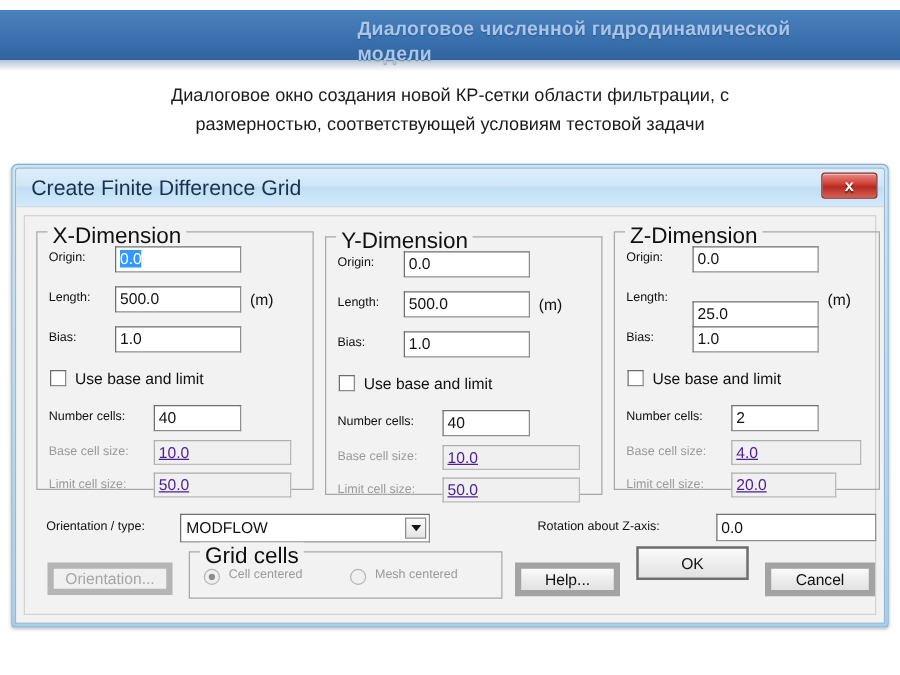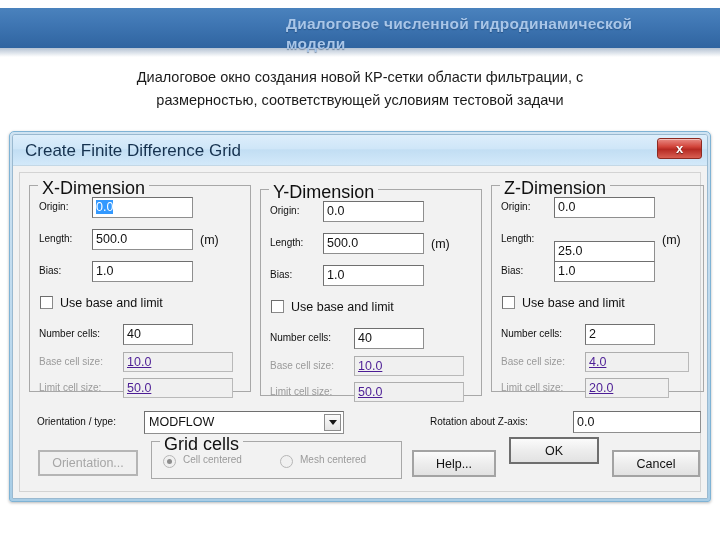--- a/index.html
+++ b/index.html
@@ -111,21 +111,21 @@
     position: absolute; width: 13px; height: 13px; border-radius: 50%;
     background: #f0f0f0; border: 1px solid #b6b6b6;
   }
   .radio .dot {
     position: absolute; left: 3px; top: 3px; width: 5px; height: 5px;
     border-radius: 50%; background: #8d8d8d;
   }
 
   .btn {
     position: absolute; background: linear-gradient(to bottom,#fbfbfb 0%, #ededed 50%, #e2e2e2 100%);
-    border: 2px solid #a3a3a3;
+    border: 5px solid #a3a3a3;
     display:flex; align-items:center; justify-content:center;
     font-size: 12.5px; color:#111;
   }
   .btn.default { border: 2px solid #6e6e6e; }
   .btn.dis { color:#a6a6a6; border-color:#b5b5b5; background:#f0f0f0; }
 
   .combo {
     position: absolute; background:#fff; border:1px solid #8f8f8f;
     border-top-color:#6f6f6f; border-left-color:#6f6f6f;
     font-size:12.5px; color:#111; line-height:19px; padding: 1px 22px 1px 4px;

